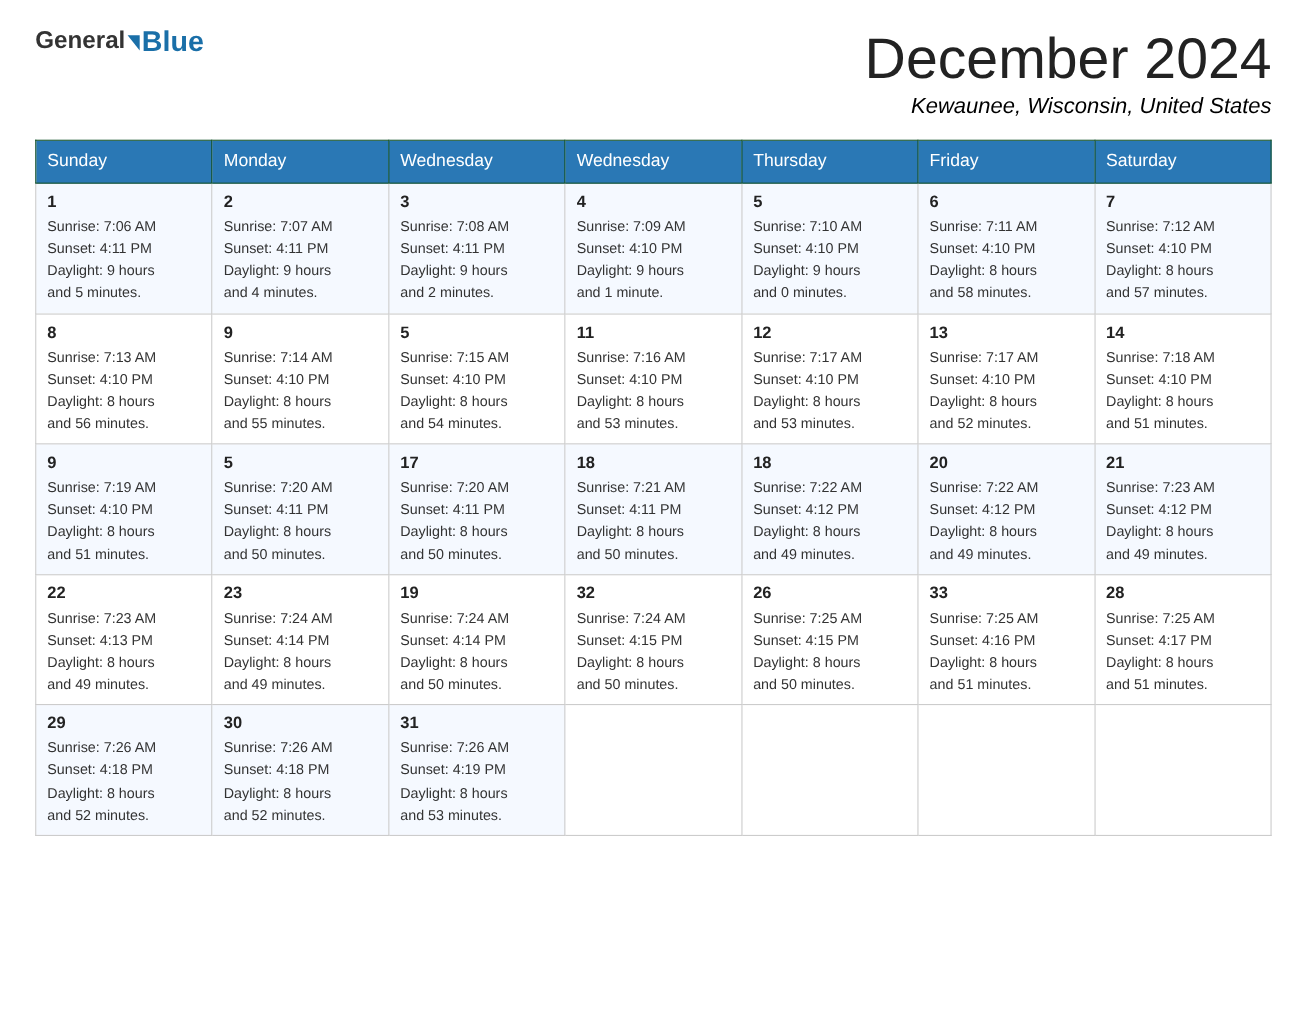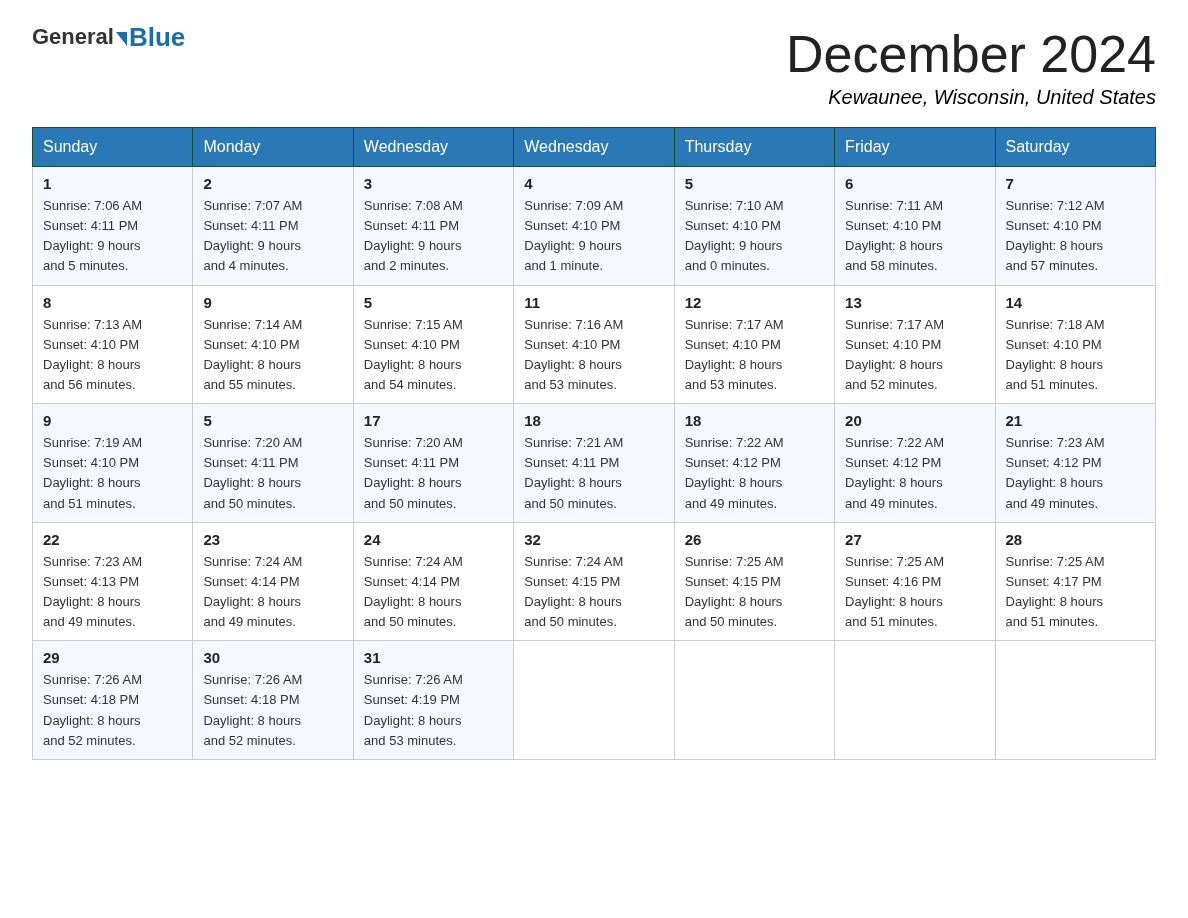--- a/index.html
+++ b/index.html
@@ -209,33 +209,33 @@
       <tr>
         <td>
           <span class="day-num">22</span>
           <span class="day-info">Sunrise: 7:23 AM<br>Sunset: 4:13 PM<br>Daylight: 8 hours<br>and 49 minutes.</span>
         </td>
         <td>
           <span class="day-num">23</span>
           <span class="day-info">Sunrise: 7:24 AM<br>Sunset: 4:14 PM<br>Daylight: 8 hours<br>and 49 minutes.</span>
         </td>
         <td>
-          <span class="day-num">24</span>
+          <span class="day-num">19</span>
           <span class="day-info">Sunrise: 7:24 AM<br>Sunset: 4:14 PM<br>Daylight: 8 hours<br>and 50 minutes.</span>
         </td>
         <td>
           <span class="day-num">32</span>
           <span class="day-info">Sunrise: 7:24 AM<br>Sunset: 4:15 PM<br>Daylight: 8 hours<br>and 50 minutes.</span>
         </td>
         <td>
           <span class="day-num">26</span>
           <span class="day-info">Sunrise: 7:25 AM<br>Sunset: 4:15 PM<br>Daylight: 8 hours<br>and 50 minutes.</span>
         </td>
         <td>
-          <span class="day-num">27</span>
+          <span class="day-num">33</span>
           <span class="day-info">Sunrise: 7:25 AM<br>Sunset: 4:16 PM<br>Daylight: 8 hours<br>and 51 minutes.</span>
         </td>
         <td>
           <span class="day-num">28</span>
           <span class="day-info">Sunrise: 7:25 AM<br>Sunset: 4:17 PM<br>Daylight: 8 hours<br>and 51 minutes.</span>
         </td>
       </tr>
       <tr>
         <td>
           <span class="day-num">29</span>

